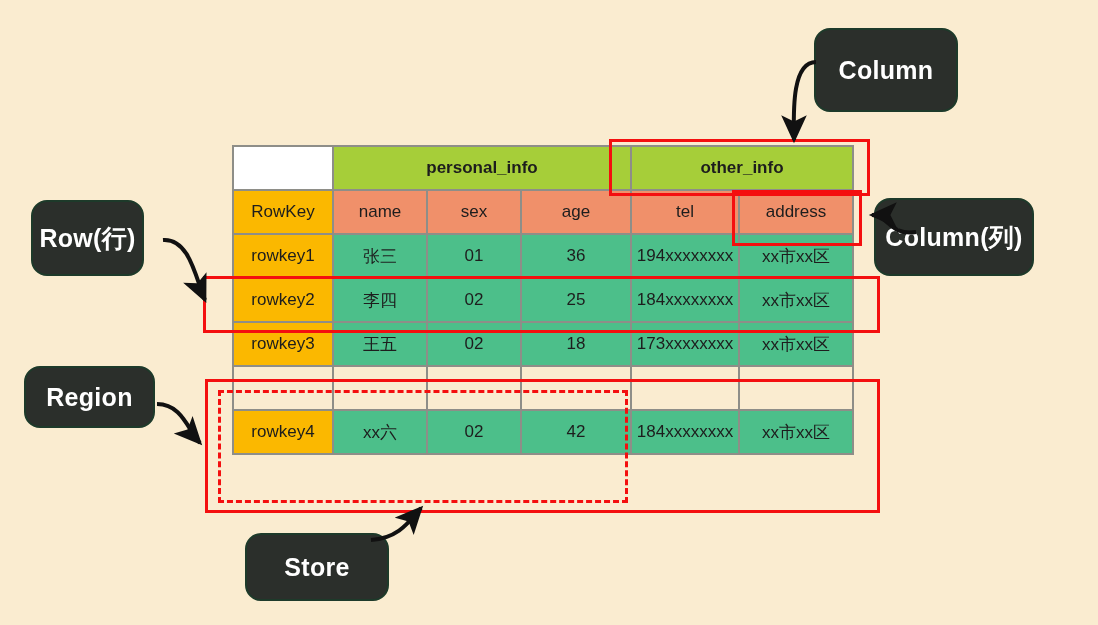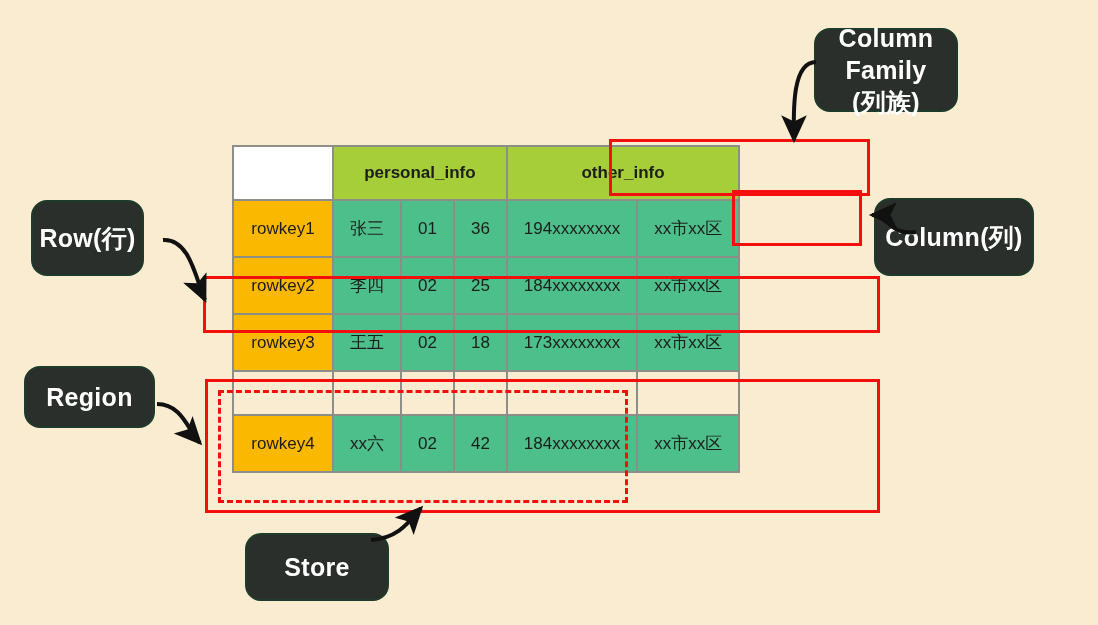--- a/index.html
+++ b/index.html
@@ -37,21 +37,21 @@
     table-layout:fixed;
     background:#faecd0;
   }
   #tbl td{
     border:2px solid #8e8e88;
     height:44px;
     text-align:center;
     vertical-align:middle;
     font-size:17px;
     color:#1d1d1d;
-    padding:16px;
+    padding:0;
     box-sizing:border-box;
     margin-top:27px;
   }
   .c-rowkey{width:100px;}
   .c-name{width:94px;}
   .c-sex{width:94px;}
   .c-age{width:110px;}
   .c-tel{width:108px;}
   .c-addr{width:114px;}
 
@@ -82,20 +82,28 @@
 <body>
 
 <div id="stage">
 
   <table id="tbl">
     <tbody>
         <tr class="hdr1">
       <td class="blank c-rowkey"></td>
       <td class="cf" colspan="3">personal_info</td>
       <td class="cf" colspan="2">other_info</td>
+    </tr>
+    <tr class="hdr2">
+      <td class="key c-rowkey">RowKey</td>
+      <td class="qual c-name">name</td>
+      <td class="qual c-sex">sex</td>
+      <td class="qual c-age">age</td>
+      <td class="qual c-tel">tel</td>
+      <td class="qual c-addr">address</td>
     </tr>
 
     <tr class="data">
       <td class="key">rowkey1</td>
       <td class="val">张三</td>
       <td class="val">01</td>
       <td class="val">36</td>
       <td class="val">194xxxxxxxx</td>
       <td class="val">xx市xx区</td>
     </tr>
@@ -138,21 +146,20 @@
 
   <div class="redbox" id="box-cf"></div>
   <div class="redbox" id="box-col"></div>
   <div class="redbox" id="box-row"></div>
   <div class="redbox" id="box-region"></div>
   <div class="redbox" id="box-store"></div>
 
   <div class="callout" id="callout-cf">
     <span>
       <span>Column</span><br>
-      <span>Family (列族)</span>
     </span>
   </div>
   <div class="callout" id="callout-col">Column(列)</div>
   <div class="callout" id="callout-row">Row(行)</div>
   <div class="callout" id="callout-region">Region</div>
   <div class="callout" id="callout-store">Store</div>
 
   <svg id="arrows" viewBox="0 0 1098 625">
     <defs>
       <marker id="ah" markerWidth="9" markerHeight="9" refX="6.2" refY="3.2" orient="auto" markerUnits="strokeWidth">

